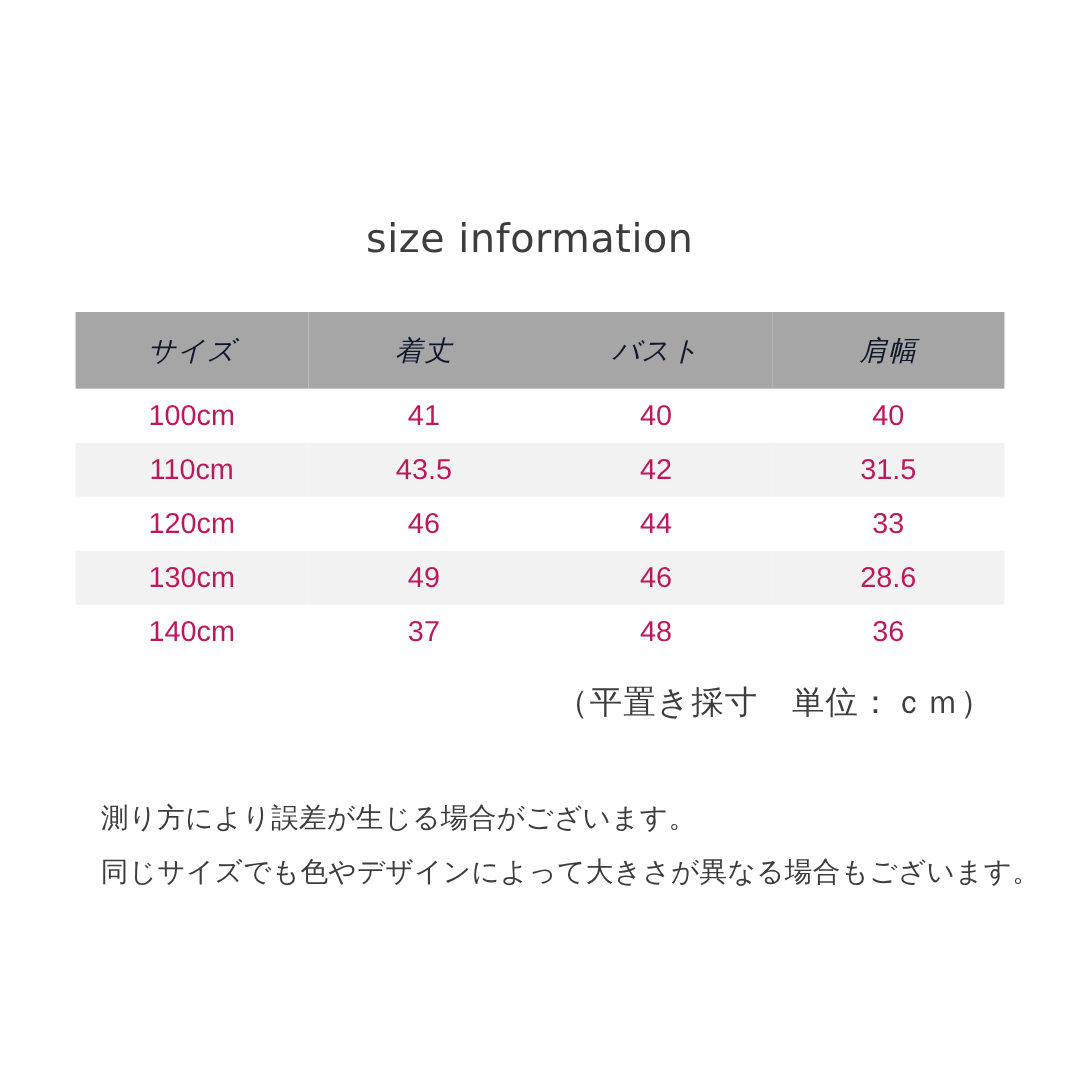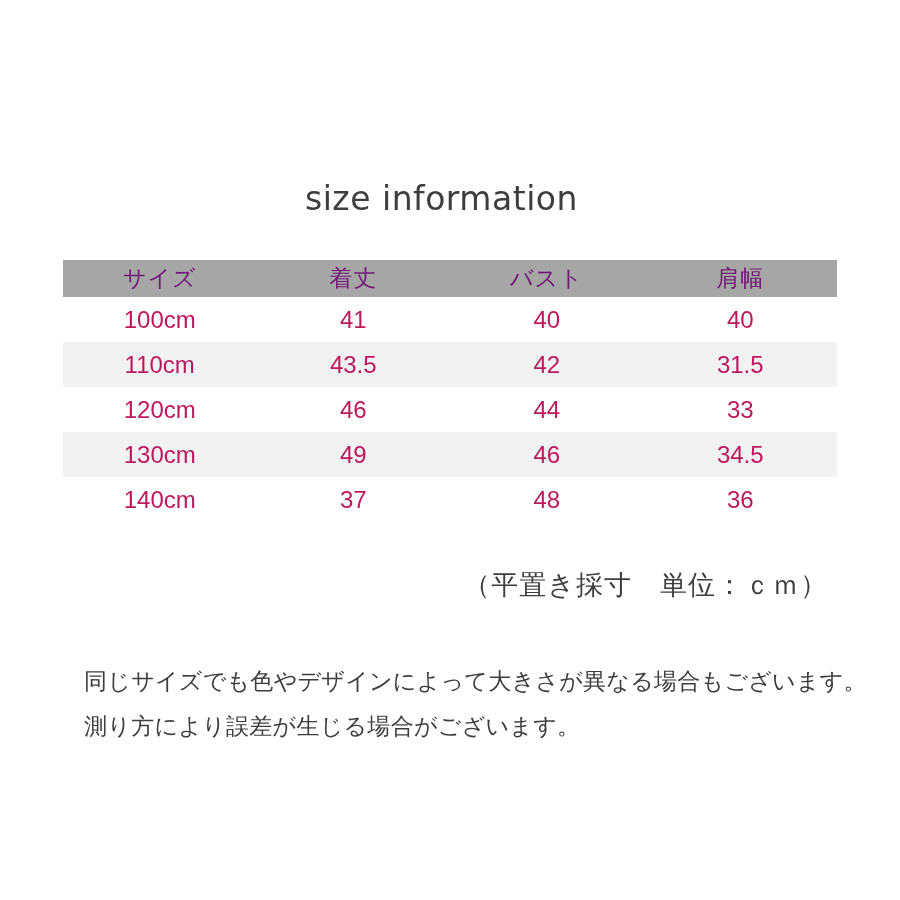--- a/index.html
+++ b/index.html
@@ -46,24 +46,25 @@
     text-align: center;
     font-weight: 400;
     font-size: 24px;
     color: #be185d;
     padding: 0;
     height: 45px;
     vertical-align: middle;
   }
   .size-table thead th {
     background: #a6a6a6;
-    color: #701a75;
+    color: #0f172a;
     font-size: 23px;
-    height: 37px;
+    height: 64px;
     letter-spacing: 1px;
+    font-style: italic;
   }
   .size-table tbody tr.odd td {
     background: #ffffff;
   }
   .size-table tbody tr.even td {
     background: #f2f2f2;
   }
   .size-table td.col-size {
     font-size: 24px;
   }
@@ -123,31 +124,31 @@
       <tr class="odd">
         <td class="col-size">120cm</td>
         <td>46</td>
         <td>44</td>
         <td>33</td>
       </tr>
       <tr class="even">
         <td class="col-size">130cm</td>
         <td>49</td>
         <td>46</td>
-        <td>34.5</td>
+        <td>28.6</td>
       </tr>
       <tr class="odd">
         <td class="col-size">140cm</td>
         <td>37</td>
         <td>48</td>
         <td>36</td>
       </tr>
     </tbody>
   </table>
 
   <div class="note-unit">（平置き採寸　単位：ｃｍ）</div>
 
   <div class="notes">
+    <div class="note-line">測り方により誤差が生じる場合がございます。</div>
     <div class="note-line">同じサイズでも色やデザインによって大きさが異なる場合もございます。</div>
-    <div class="note-line">測り方により誤差が生じる場合がございます。</div>
   </div>
 
 </div>
 
 </body></html>

